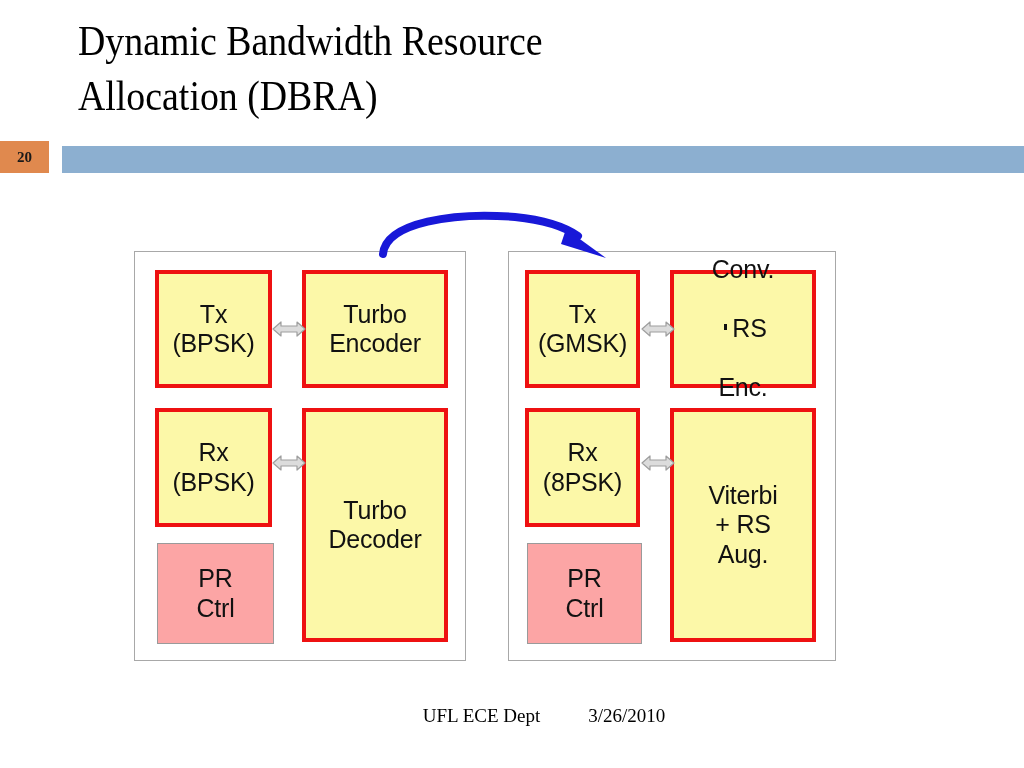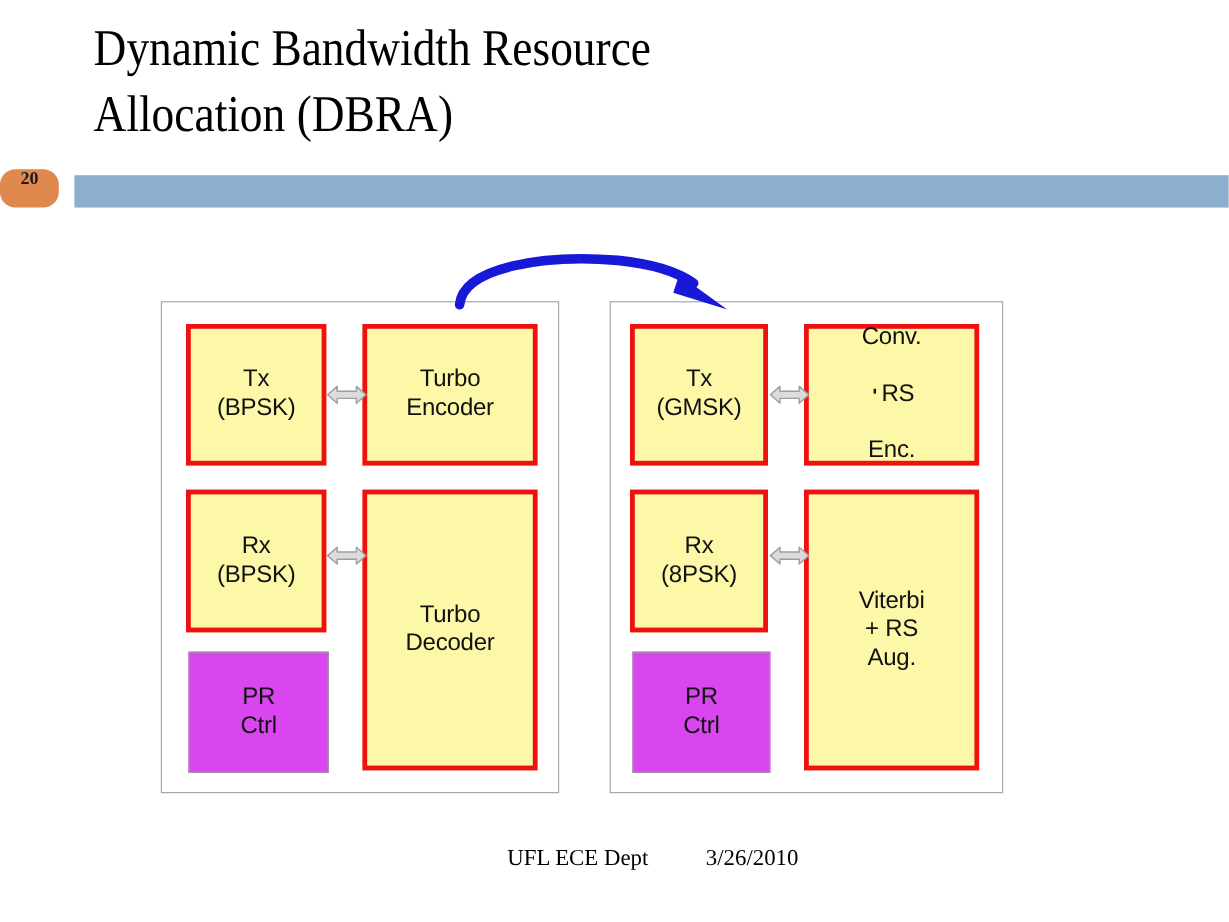--- a/index.html
+++ b/index.html
@@ -41,55 +41,54 @@
     background: #8cafd0;
   }
   .page-badge {
     position: absolute;
     left: 0px;
     top: 141px;
     width: 49px;
     height: 32px;
     background: #e0894e;
     display: flex;
-    align-items: flex-start;
+    align-items: center;
     justify-content: center;
     font-family: "Liberation Serif", serif;
     font-size: 15px;
     font-weight: bold;
     color: #1a1a1a;
-    border-radius: 13px;
   }
   .panel {
     position: absolute;
     border: 1px solid #a8a8a8;
     background: #ffffff;
     box-sizing: border-box;
   }
   .panel-left  { left: 134px; top: 251px; width: 332px; height: 410px; }
   .panel-right { left: 508px; top: 251px; width: 328px; height: 410px; }
 
   .blk {
     position: absolute;
     box-sizing: border-box;
     background: #fcf8a8;
     border: 4px solid #ee1111;
     display: flex;
     align-items: center;
     justify-content: center;
     text-align: center;
     font-family: "Liberation Sans", sans-serif;
-    font-size: 20px;
+    font-size: 25px;
     line-height: 1.18;
     color: #111111;
     white-space: pre-line;
     letter-spacing: -0.2px;
   }
   .blk.ctrl {
-    background: #d946ef;
+    background: #fca5a5;
     border: 1px solid #9a9a9a;
   }
 
   
   .blk-tx-l   { left: 155px; top: 270px; width: 117px; height: 118px; }
   .blk-enc-l  { left: 302px; top: 270px; width: 146px; height: 118px; }
   .blk-rx-l   { left: 155px; top: 408px; width: 117px; height: 119px; }
   .blk-dec-l  { left: 302px; top: 408px; width: 146px; height: 234px; }
   .blk-pr-l   { left: 157px; top: 543px; width: 117px; height: 101px; }
 

